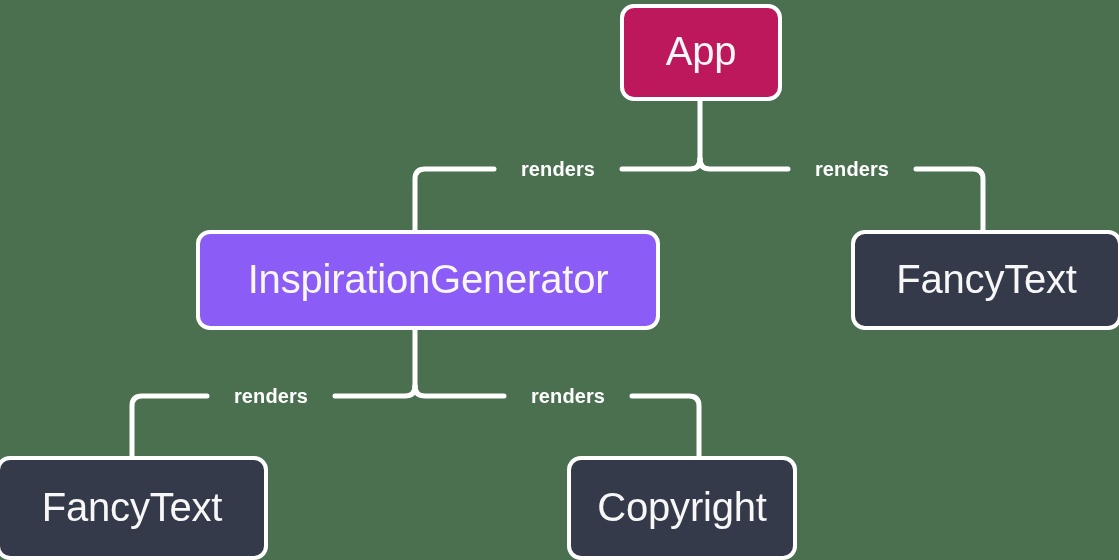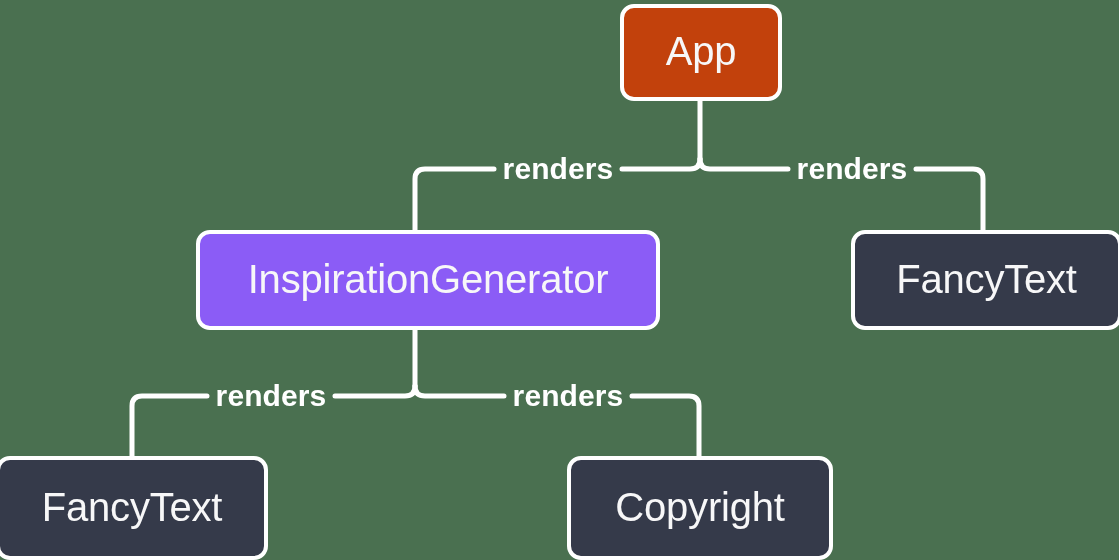--- a/index.html
+++ b/index.html
@@ -44,21 +44,21 @@
     z-index: 2;
   }
   .node-label {
     display: block;
     line-height: 1;
     padding-bottom: 3px;
   }
   .edge-label {
     position: absolute;
     color: #ffffff;
-    font-size: 30px;
+    font-size: 20px;
     font-weight: 700;
     letter-spacing: 0.1px;
     line-height: 1;
     white-space: nowrap;
     z-index: 3;
     transform: translate(-50%, -50%);
   }
 </style>
 </head>
 <body style="background: rgb(74, 112, 80);">
@@ -67,37 +67,37 @@
 
   <svg id="edges" viewBox="0 0 1119 560" width="1119" height="560" xmlns="http://www.w3.org/2000/svg" fill="none" stroke="#ffffff" stroke-width="5" stroke-linecap="round" stroke-linejoin="round">
     <path d="M700,101 L700,159" stroke="#ffffff"></path>
     <path d="M700,159 Q700,169 690,169 L622,169 M494,169 L425,169 Q415,169 415,179 L415,230" stroke="#ffffff"></path>
     <path d="M700,159 Q700,169 710,169 L788,169 M916,169 L973,169 Q983,169 983,179 L983,230" stroke="#ffffff"></path>
     <path d="M415,330 L415,386" stroke="#ffffff"></path>
     <path d="M415,386 Q415,396 405,396 L335,396 M207,396 L142,396 Q132,396 132,406 L132,456" stroke="#ffffff"></path>
     <path d="M415,386 Q415,396 425,396 L504,396 M632,396 L689,396 Q699,396 699,406 L699,456" stroke="#ffffff"></path>
   </svg>
 
-  <div class="node" style="left: 620px; top: 4px; width: 162px; height: 97px; background: #c2410c; border-color: rgb(255, 255, 255); color: rgb(247, 247, 248);">
+  <div class="node" style="left: 620px; top: 4px; width: 162px; height: 97px; background: #be185d; border-color: rgb(255, 255, 255); color: rgb(247, 247, 248);">
     <span class="node-label">App</span>
   </div>
 
   <div class="node" style="left: 196px; top: 230px; width: 464px; height: 100px; background: #8b5cf6; border-color: rgb(255, 255, 255); color: rgb(247, 247, 248);">
     <span class="node-label">InspirationGenerator</span>
   </div>
 
   <div class="node" style="left: 851px; top: 230px; width: 271px; height: 100px; background: rgb(53, 58, 74); border-color: rgb(255, 255, 255); color: rgb(247, 247, 248);">
     <span class="node-label">FancyText</span>
   </div>
 
   <div class="node" style="left: -4px; top: 456px; width: 272px; height: 104px; background: rgb(53, 58, 74); border-color: rgb(255, 255, 255); color: rgb(247, 247, 248);">
     <span class="node-label">FancyText</span>
   </div>
 
-  <div class="node" style="left: 567px; top: 456px; width: 266px; height: 104px; background: rgb(53, 58, 74); border-color: rgb(255, 255, 255); color: rgb(247, 247, 248);">
+  <div class="node" style="left: 567px; top: 456px; width: 230px; height: 104px; background: rgb(53, 58, 74); border-color: rgb(255, 255, 255); color: rgb(247, 247, 248);">
     <span class="node-label">Copyright</span>
   </div>
 
   <div class="edge-label" style="left: 558px; top: 169px; color: rgb(255, 255, 255);">renders</div>
   <div class="edge-label" style="left: 852px; top: 169px; color: rgb(255, 255, 255);">renders</div>
   <div class="edge-label" style="left: 271px; top: 396px; color: rgb(255, 255, 255);">renders</div>
   <div class="edge-label" style="left: 568px; top: 396px; color: rgb(255, 255, 255);">renders</div>
 
 </div>
 

